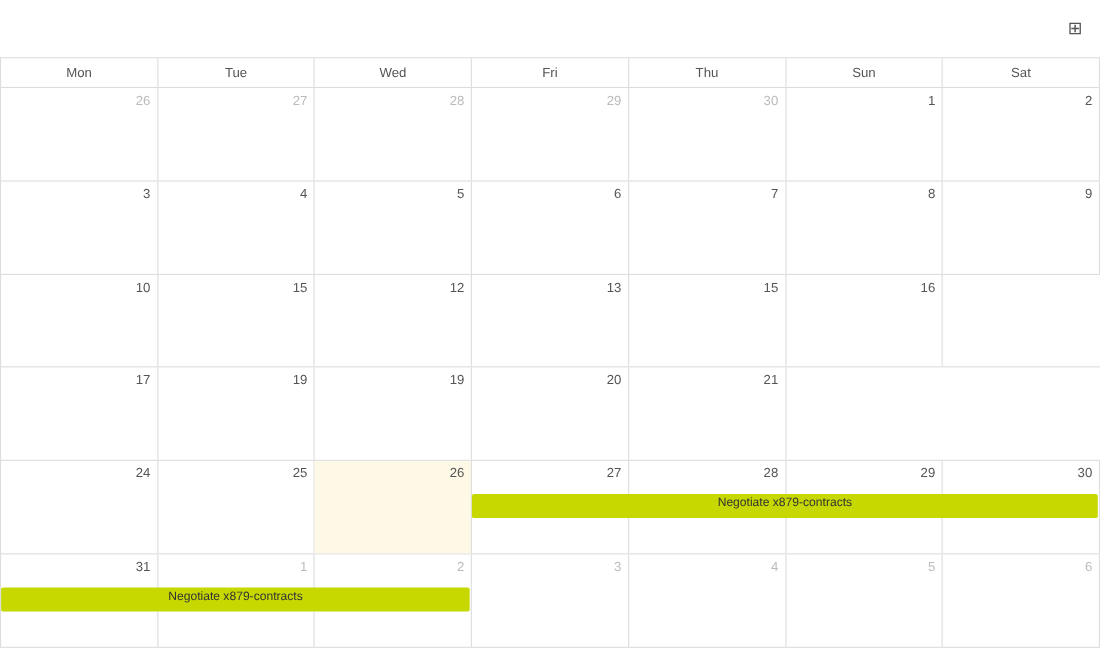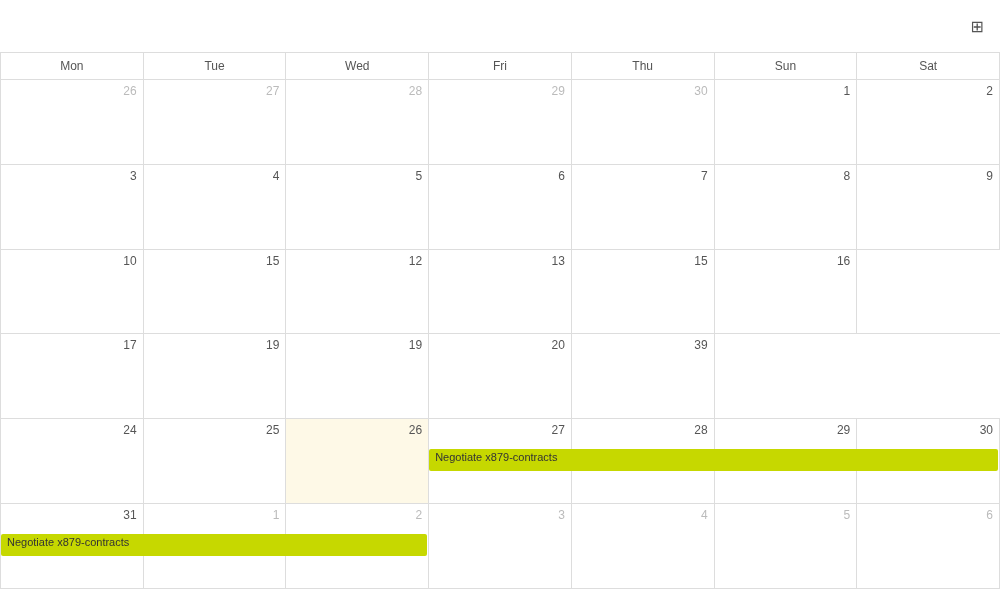--- a/index.html
+++ b/index.html
@@ -61,21 +61,21 @@
     .day-num {
       text-align: right; font-size: 12px; color: #555; margin-bottom: 4px;
     }
 
     
     .week-row { position: relative; overflow: visible; }
     .event-span {
       position: absolute; height: 22px; top: 30px;
       border-radius: 2px; padding: 2px 6px; font-size: 11px; font-weight: 500;
       white-space: nowrap; overflow: hidden; text-overflow: ellipsis;
-      z-index: 2; color: #333;
+      z-index: 2; color: #333; text-align: center;
     }
     .event-span.lime { background: #c6d800; }
   </style>
 </head>
 <body>
 
 <div class="calendar-container">
 
   <div class="calendar-header">
     <button class="nav-btn">
@@ -182,21 +182,21 @@
           <div class="day-cell">
             <div class="day-num">19</div>
           </div>
           <div class="day-cell">
             <div class="day-num">19</div>
           </div>
           <div class="day-cell">
             <div class="day-num">20</div>
           </div>
           <div class="day-cell">
-            <div class="day-num">39</div>
+            <div class="day-num">21</div>
           </div>
         </div>
         <div class="week-row">
           <div class="day-cell">
             <div class="day-num">24</div>
           </div>
           <div class="day-cell">
             <div class="day-num">25</div>
           </div>
           <div class="day-cell today-highlight">

